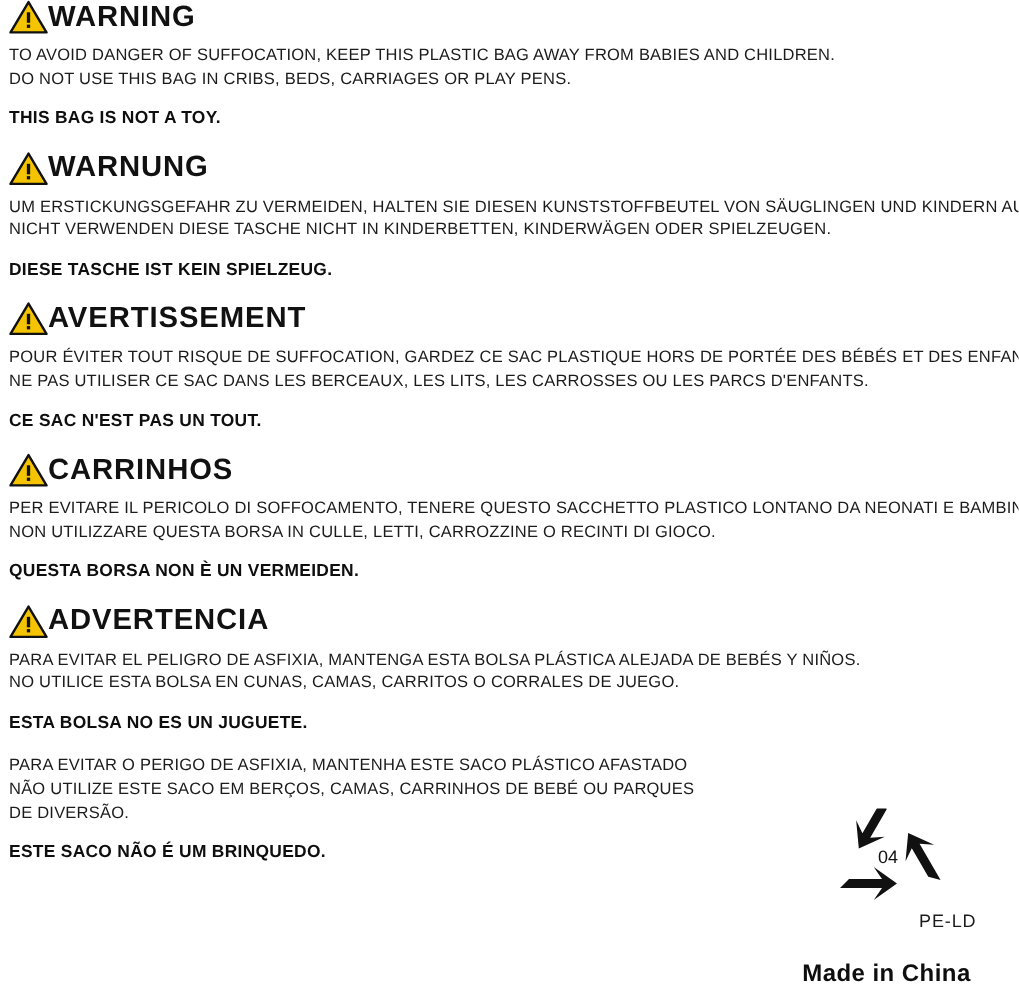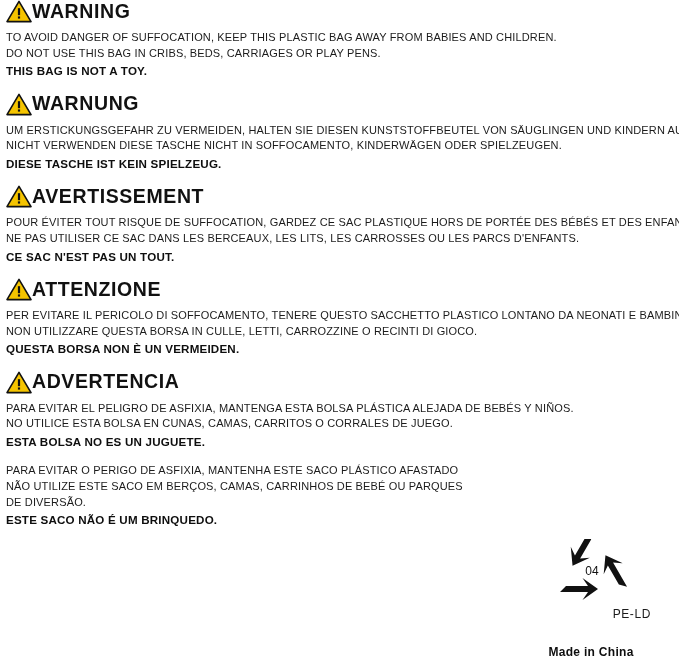--- a/index.html
+++ b/index.html
@@ -49,21 +49,21 @@
     letter-spacing: 0.15px;
     line-height: 1.42;
     color: #1b1b1b;
     white-space: nowrap;
   }
   .strong {
     font-size: 11.6px;
     font-weight: bold;
     letter-spacing: 0.2px;
     line-height: 1.42;
-    margin-top: 2px;
+    margin-top: 10px;
     color: #0e0e0e;
   }
   
   .recycle {
     position: absolute;
     right: 28px;
     bottom: 44px;
     width: 118px;
     text-align: right;
   }
@@ -76,21 +76,21 @@
     letter-spacing: 0.6px;
     margin-top: 2px;
     color: #1b1b1b;
   }
   .made {
     position: absolute;
     right: 24px;
     bottom: 6px;
     width: 128px;
     text-align: center;
-    font-size: 12px;
+    font-size: 16px;
     font-weight: bold;
     letter-spacing: 0.3px;
     color: #0e0e0e;
   }
 </style>
 </head>
 <body>
 
 <div class="page">
 
@@ -111,21 +111,21 @@
   <div class="block">
     <div class="head">
       <svg class="tri" viewBox="0 0 26 23">
         <path d="M13 1.4 L25 21.6 L1 21.6 Z" fill="#f5c400" stroke="#111" stroke-width="1.6" stroke-linejoin="round"></path>
         <rect x="11.9" y="8.2" width="2.2" height="7" fill="#111"></rect>
         <rect x="11.9" y="16.4" width="2.2" height="2.2" fill="#111"></rect>
       </svg>
       <div class="title">WARNUNG</div>
     </div>
     <div class="line">UM ERSTICKUNGSGEFAHR ZU VERMEIDEN, HALTEN SIE DIESEN KUNSTSTOFFBEUTEL VON SÄUGLINGEN UND KINDERN AUF.</div>
-    <div class="line">NICHT VERWENDEN DIESE TASCHE NICHT IN SOFFOCAMENTO, KINDERWÄGEN ODER SPIELZEUGEN.</div>
+    <div class="line">NICHT VERWENDEN DIESE TASCHE NICHT IN KINDERBETTEN, KINDERWÄGEN ODER SPIELZEUGEN.</div>
     <div class="strong">DIESE TASCHE IST KEIN SPIELZEUG.</div>
   </div>
 
   <div class="block">
     <div class="head">
       <svg class="tri" viewBox="0 0 26 23">
         <path d="M13 1.4 L25 21.6 L1 21.6 Z" fill="#f5c400" stroke="#111" stroke-width="1.6" stroke-linejoin="round"></path>
         <rect x="11.9" y="8.2" width="2.2" height="7" fill="#111"></rect>
         <rect x="11.9" y="16.4" width="2.2" height="2.2" fill="#111"></rect>
       </svg>
@@ -136,21 +136,21 @@
     <div class="strong">CE SAC N'EST PAS UN TOUT.</div>
   </div>
 
   <div class="block">
     <div class="head">
       <svg class="tri" viewBox="0 0 26 23">
         <path d="M13 1.4 L25 21.6 L1 21.6 Z" fill="#f5c400" stroke="#111" stroke-width="1.6" stroke-linejoin="round"></path>
         <rect x="11.9" y="8.2" width="2.2" height="7" fill="#111"></rect>
         <rect x="11.9" y="16.4" width="2.2" height="2.2" fill="#111"></rect>
       </svg>
-      <div class="title">ATTENZIONE</div>
+      <div class="title">CARRINHOS</div>
     </div>
     <div class="line">PER EVITARE IL PERICOLO DI SOFFOCAMENTO, TENERE QUESTO SACCHETTO PLASTICO LONTANO DA NEONATI E BAMBINI.</div>
     <div class="line">NON UTILIZZARE QUESTA BORSA IN CULLE, LETTI, CARROZZINE O RECINTI DI GIOCO.</div>
     <div class="strong">QUESTA BORSA NON È UN VERMEIDEN.</div>
   </div>
 
   <div class="block">
     <div class="head">
       <svg class="tri" viewBox="0 0 26 23">
         <path d="M13 1.4 L25 21.6 L1 21.6 Z" fill="#f5c400" stroke="#111" stroke-width="1.6" stroke-linejoin="round"></path>

